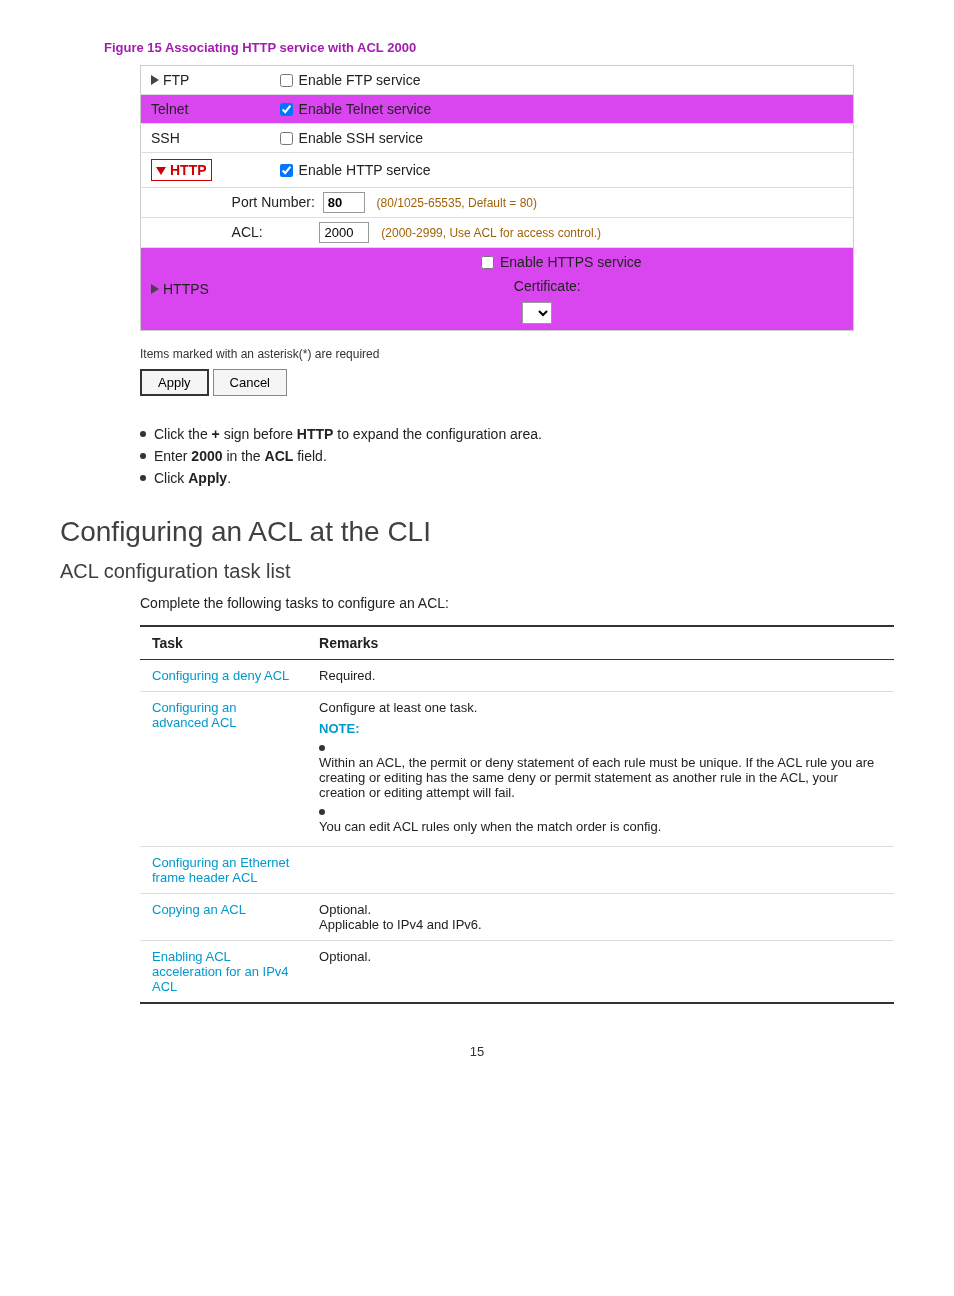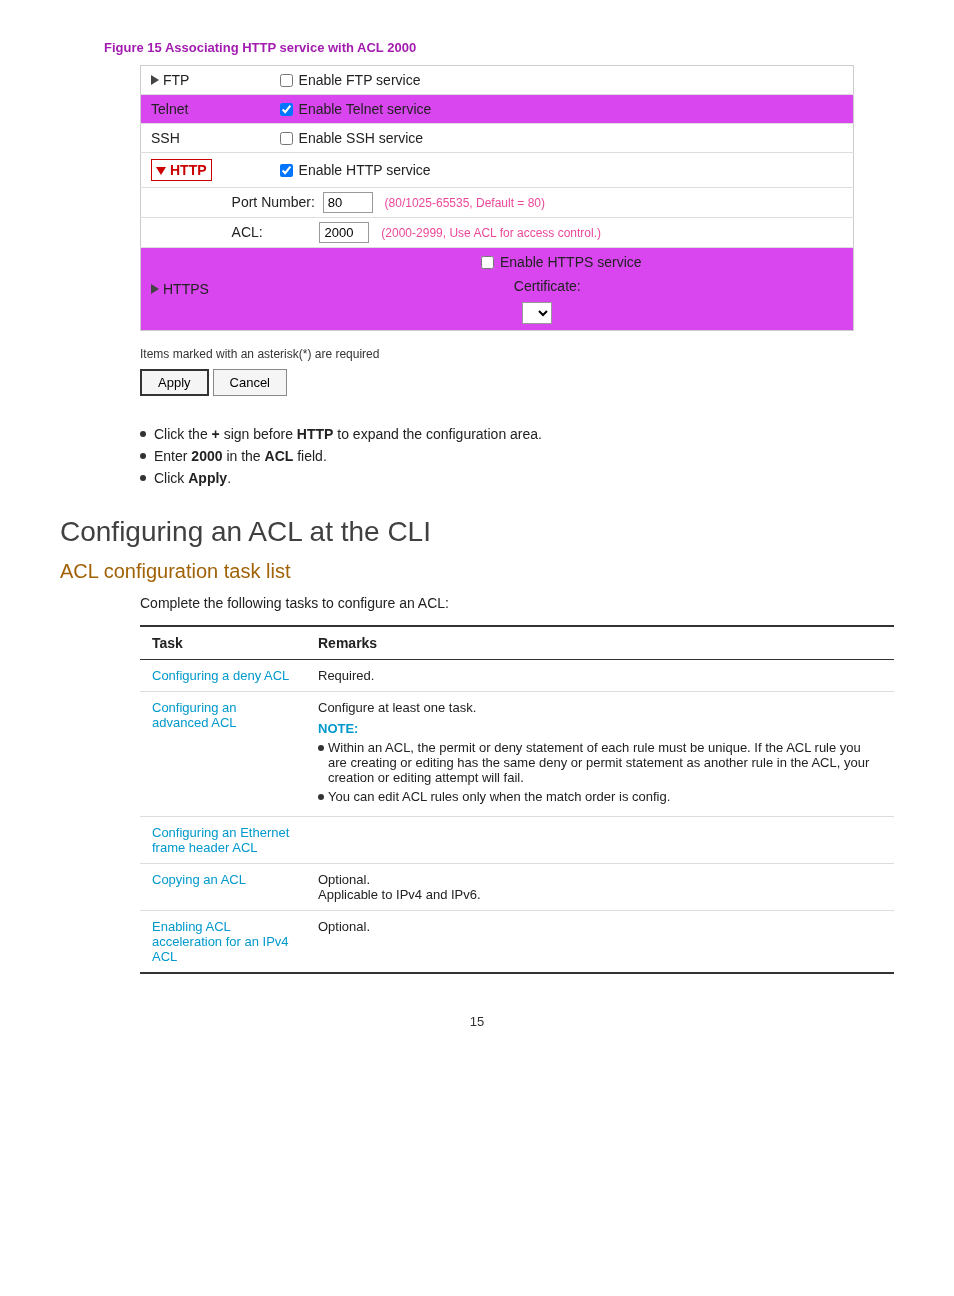--- a/index.html
+++ b/index.html
@@ -90,21 +90,21 @@
     .port-row td, .acl-row td {
       padding: 4px 10px;
     }
     .field-input {
       border: 1px solid #999;
       padding: 2px 4px;
       font-size: 13px;
       width: 60px;
     }
     .field-hint {
-      color: #ec4899;
+      color: #a16207;
       font-size: 12px;
       margin-left: 8px;
     }
 
     .asterisk-note {
       margin-left: 80px;
       font-size: 12px;
       color: #333;
       margin-bottom: 8px;
     }
@@ -153,21 +153,21 @@
 
     
     .section-h1 {
       color: #404040;
       font-size: 28px;
       font-weight: normal;
       margin-bottom: 12px;
       margin-top: 10px;
     }
     .section-h2 {
-      color: #a16207;
+      color: #404040;
       font-size: 20px;
       font-weight: normal;
       margin-bottom: 12px;
     }
 
     .intro-text {
       margin-left: 80px;
       margin-bottom: 14px;
       font-size: 14px;
     }
@@ -209,20 +209,21 @@
     }
 
     .remarks-cell ul {
       list-style: none;
       padding: 0;
     }
     .remarks-cell ul li {
       display: flex;
       gap: 4px;
       margin-bottom: 4px;
+      flex-direction: column;
     }
     .remarks-bullet {
       display: inline-block;
       width: 6px;
       height: 6px;
       background: #333;
       border-radius: 50%;
       margin-top: 5px;
       flex-shrink: 0;
     }
@@ -304,21 +305,21 @@
         <input type="checkbox" checked="" style="">
         <span>Enable HTTP service</span>
       </label>
     </td>
   </tr>
 
   <tr class="port-row row-white">
     <td></td>
     <td>
       <span>Port Number:</span>
-      <input type="text" class="field-input" value="80" style="margin-left: 4px; width: 50px;">
+      <input type="text" class="field-input" value="80" style="margin-left: 4px; width: 42px; font-weight: bold;">
       <span class="field-hint">(80/1025-65535, Default = 80)</span>
     </td>
   </tr>
 
   <tr class="acl-row row-white">
     <td></td>
     <td>
       <span style="display:inline-block; min-width: 80px;">ACL:</span>
       <input type="text" class="field-input" value="2000" style="margin-left: 4px; width: 50px;">
       <span class="field-hint">(2000-2999, Use ACL for access control.)</span>

